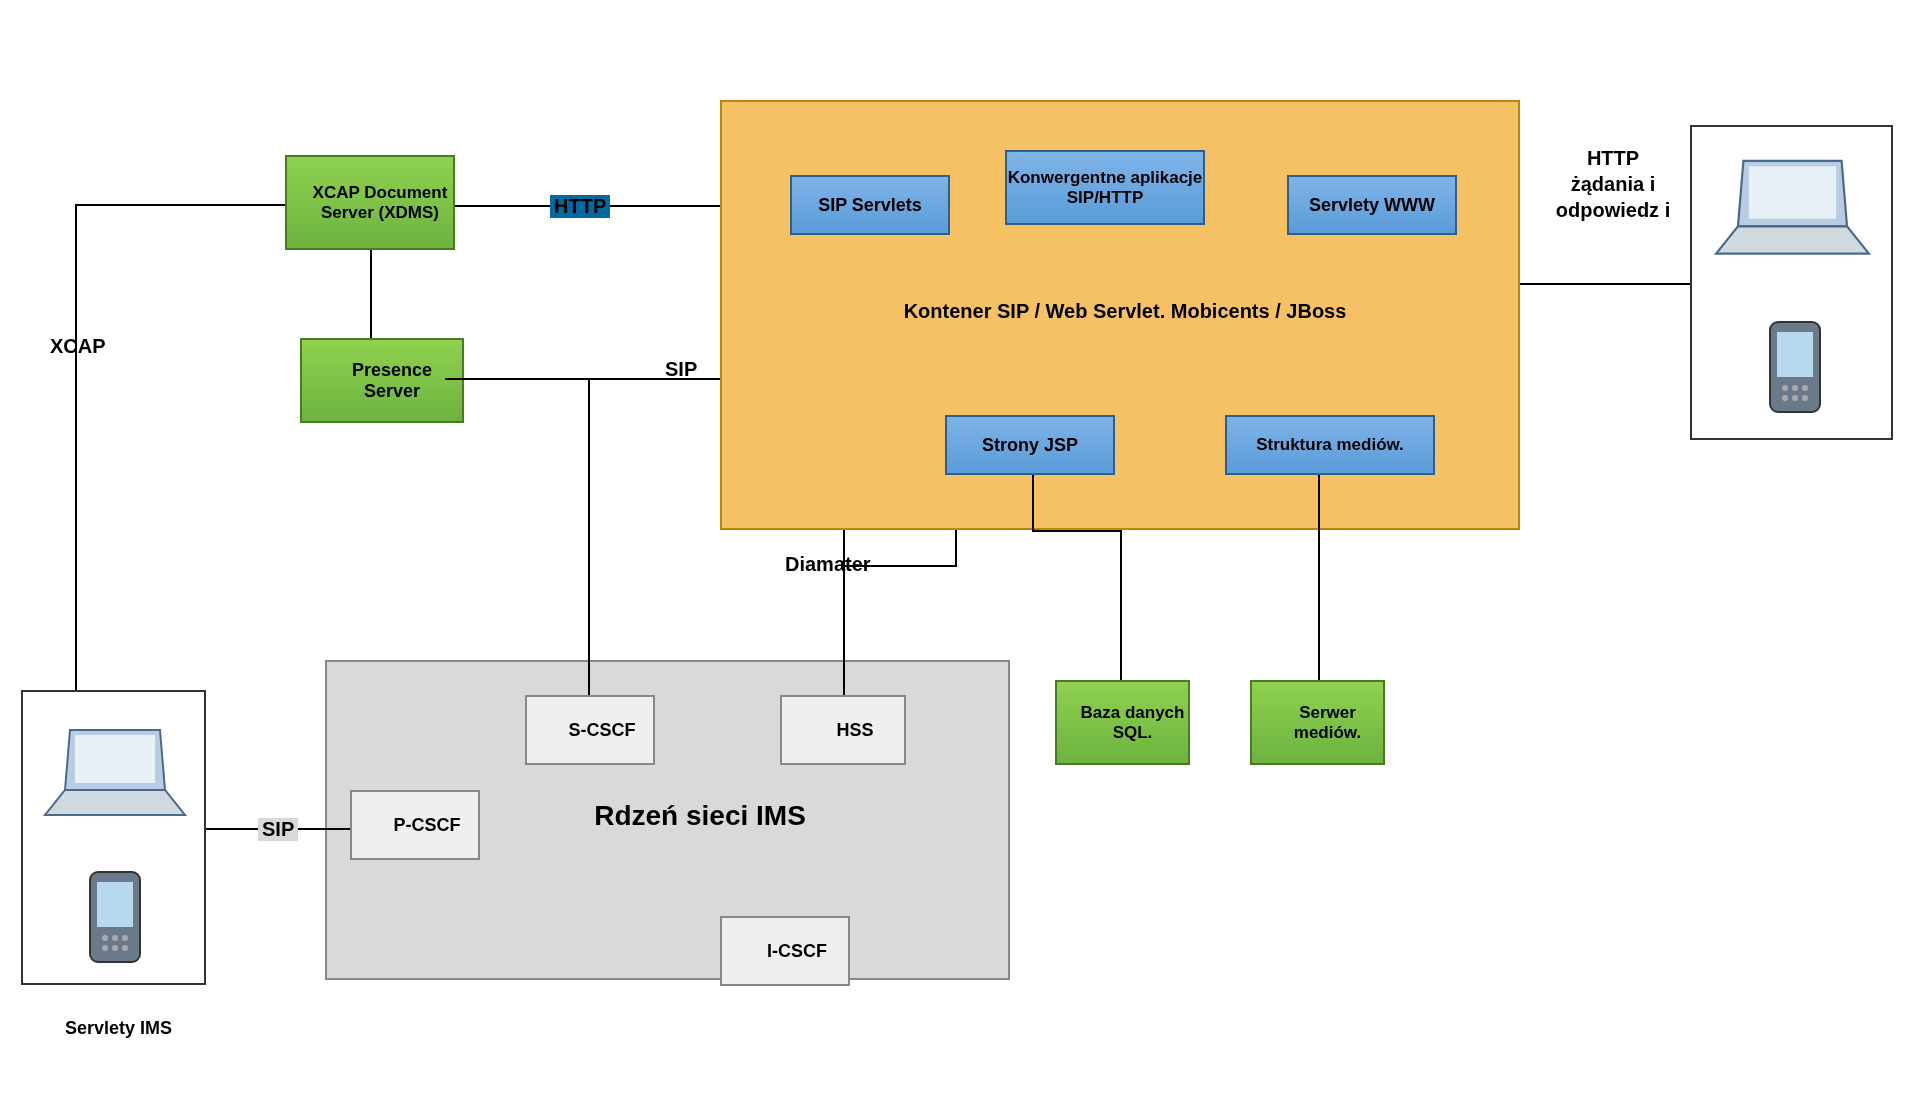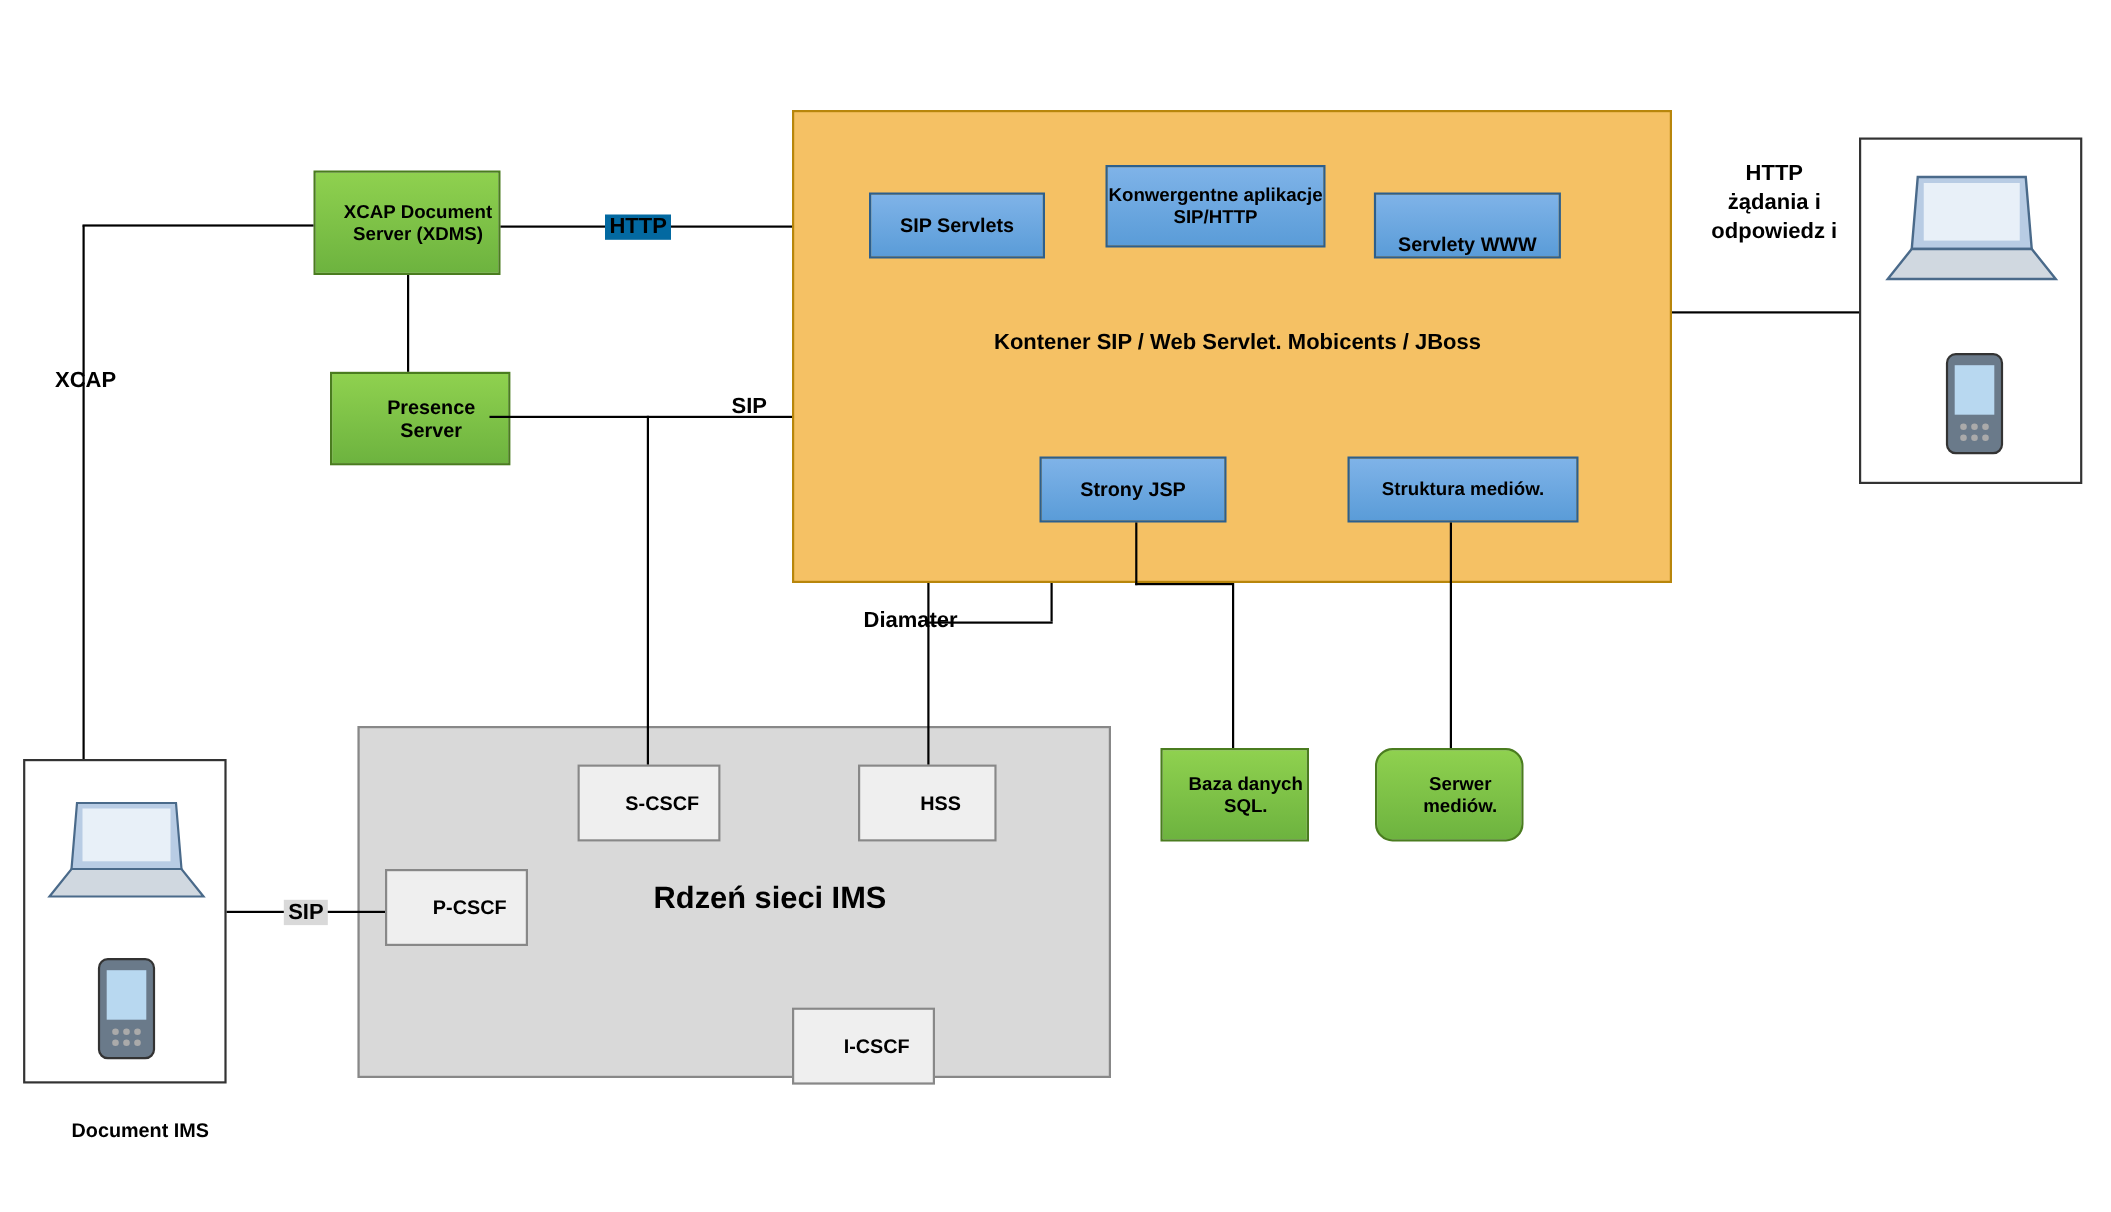--- a/index.html
+++ b/index.html
@@ -22,41 +22,41 @@
 
 <div class="box orange" style="left:720px; top:100px; width:800px; height:430px;"></div>
 <div class="label" style="left:860px; top:300px; width:530px;">Kontener SIP / Web Servlet. Mobicents / JBoss</div>
 
 <div class="box blue" style="left:790px; top:175px; width:160px; height:60px;">
     <span>SIP Servlets</span>
   </div>
 <div class="box blue" style="left:1005px; top:150px; width:200px; height:75px; font-size:17px;">
     <span>Konwergentne aplikacje SIP/HTTP</span>
   </div>
-<div class="box blue" style="left:1249px; top:175px; width:170px; height:60px;align-items:flex-end;">
+<div class="box blue" style="left:1287px; top:175px; width:170px; height:60px;">
     <span>Servlety WWW</span>
   </div>
 <div class="box blue" style="left:945px; top:415px; width:170px; height:60px;">
     <span>Strony JSP</span>
   </div>
 <div class="box blue" style="left:1225px; top:415px; width:210px; height:60px; font-size:17px;">
     <span>Struktura mediów.</span>
   </div>
 
 <div class="box green" style="left:285px; top:155px; width:170px; height:95px; font-size:17px;">
     <span>XCAP Document Server (XDMS)</span>
   </div>
 <div class="box green" style="left:300px; top:338px; width:164px; height:85px;">
     <span>Presence Server</span>
   </div>
 
 <div class="box green" style="left:1055px; top:680px; width:135px; height:85px; font-size:17px;">
     <span>Baza danych SQL.</span>
   </div>
-<div class="box green" style="left:1250px; top:680px; width:135px; height:85px; font-size:17px;border-radius:16px;">
+<div class="box green" style="left:1250px; top:680px; width:135px; height:85px; font-size:17px;">
     <span>Serwer mediów.</span>
   </div>
 
 <div class="box gray" style="left:325px; top:660px; width:685px; height:320px;"></div>
 <div class="label" style="left:590px; top:800px; width:220px; font-size:28px;">Rdzeń sieci IMS</div>
 
 <div class="box lightgray" style="left:525px; top:695px; width:130px; height:70px;">
     <span>S-CSCF</span>
   </div>
 <div class="box lightgray" style="left:780px; top:695px; width:126px; height:70px;">
@@ -128,13 +128,13 @@
 
 <div class="line vline" style="left:1120px; top:530px; height:150px;"></div>
 <div class="line hline" style="left:1032px; top:530px; width:88px;"></div>
 <div class="line vline" style="left:1032px; top:475px; height:57px;"></div>
 
 <div class="line vline" style="left:1318px; top:475px; height:205px;"></div>
 
 <div class="line hline" style="left:1520px; top:283px; width:170px;"></div>
 <div class="label" style="left:1548px; top:145px; width:130px; line-height:1.3;">HTTP żądania i odpowiedz i</div>
 
-<div class="label" style="left:65px; top:1018px; font-size:18px;">Document IMS</div>
+<div class="label" style="left:65px; top:1018px; font-size:18px;">Servlety IMS</div>
 
 </body></html>

